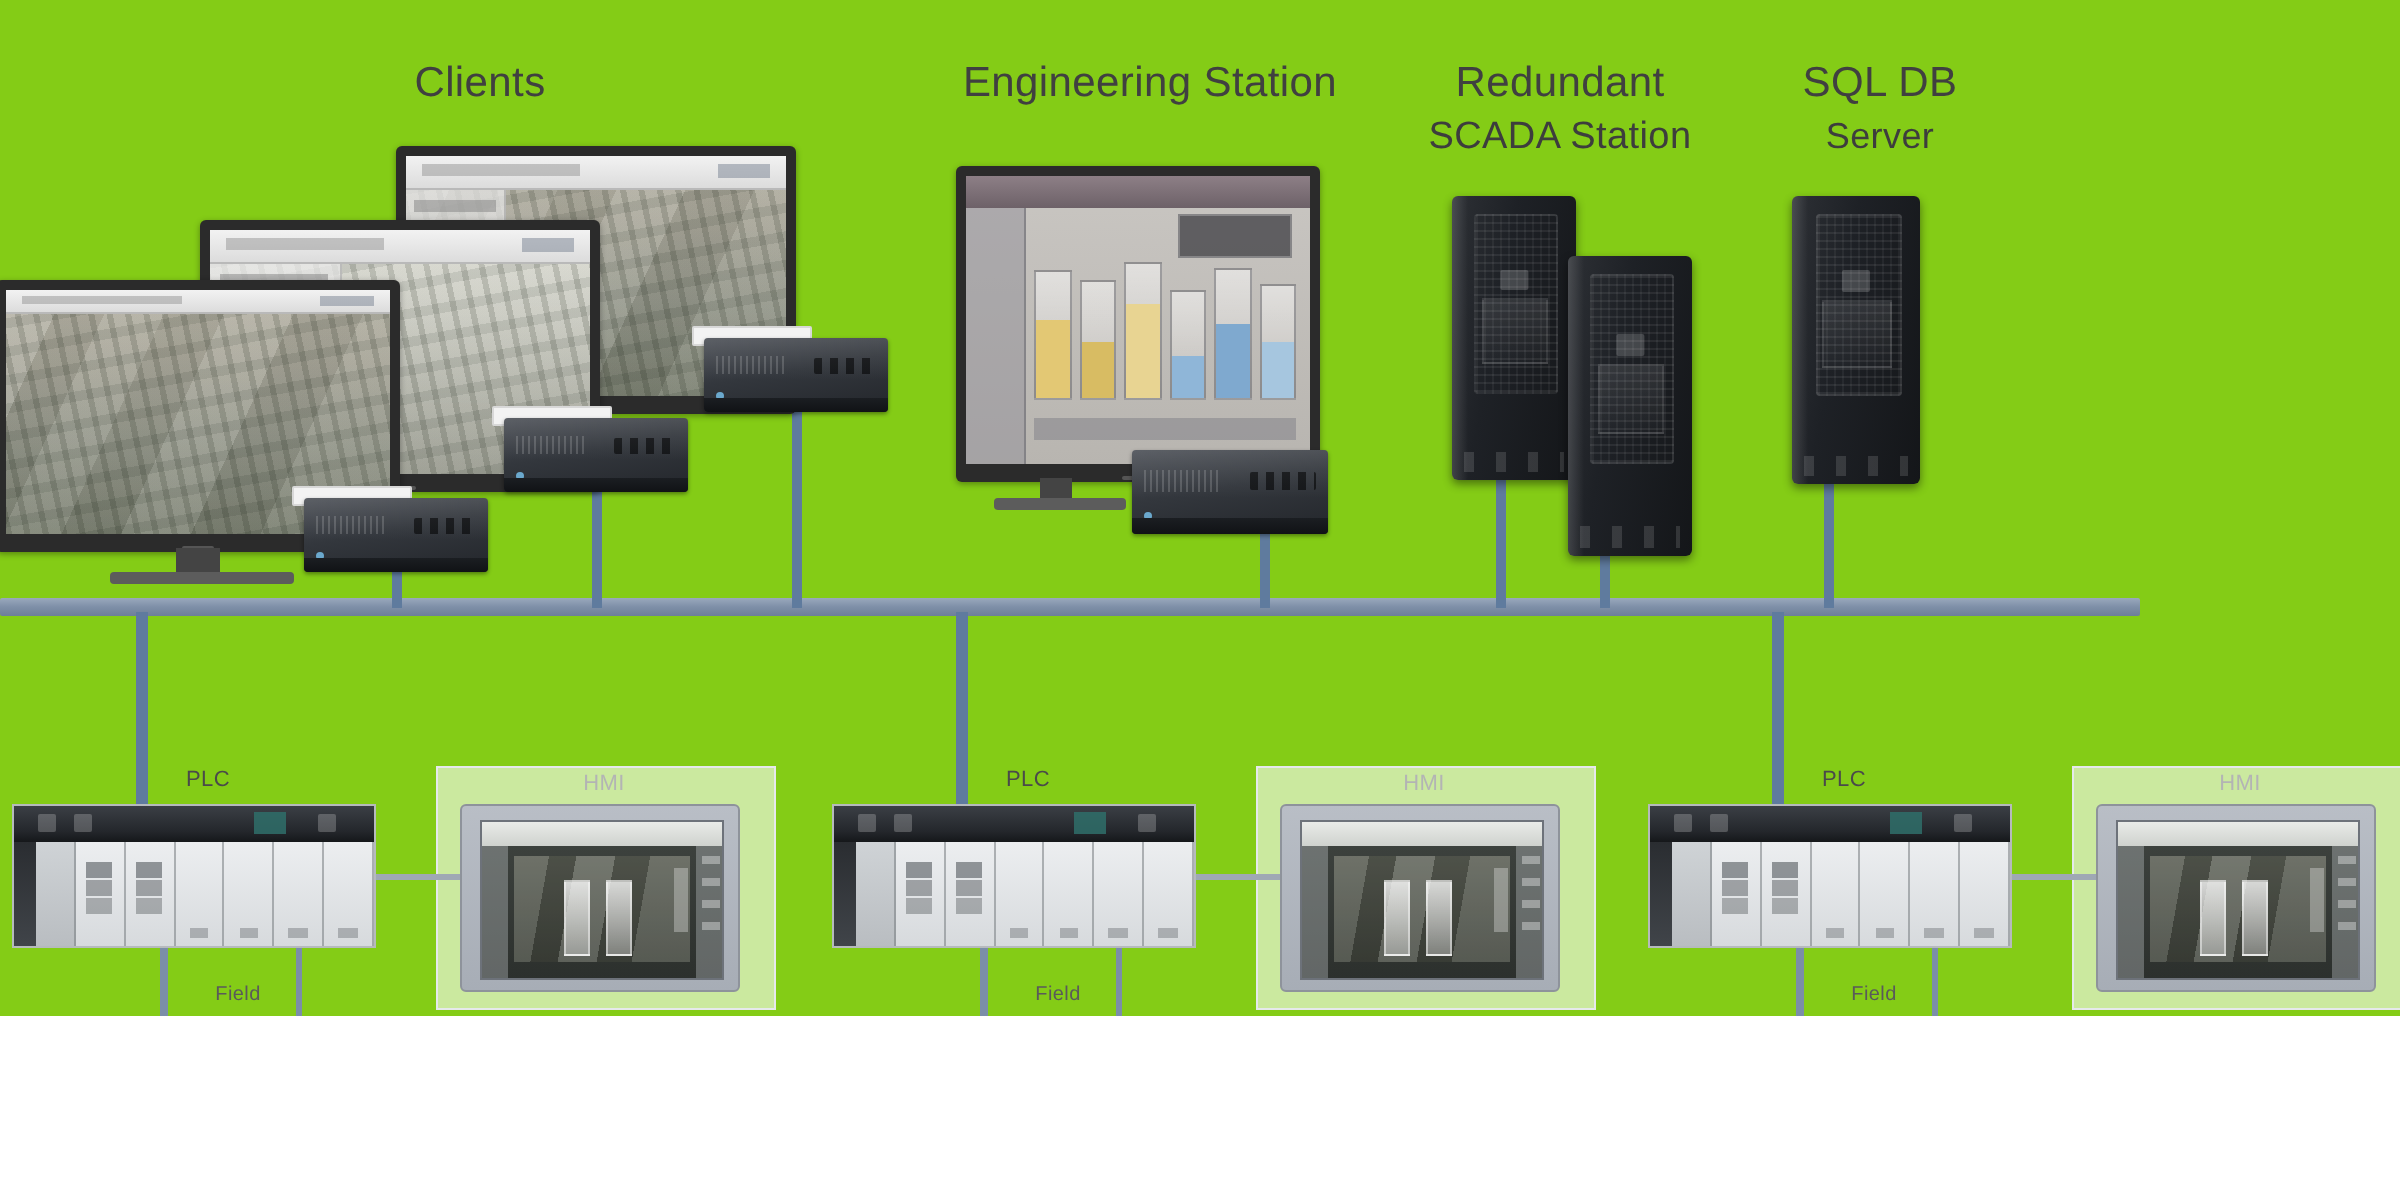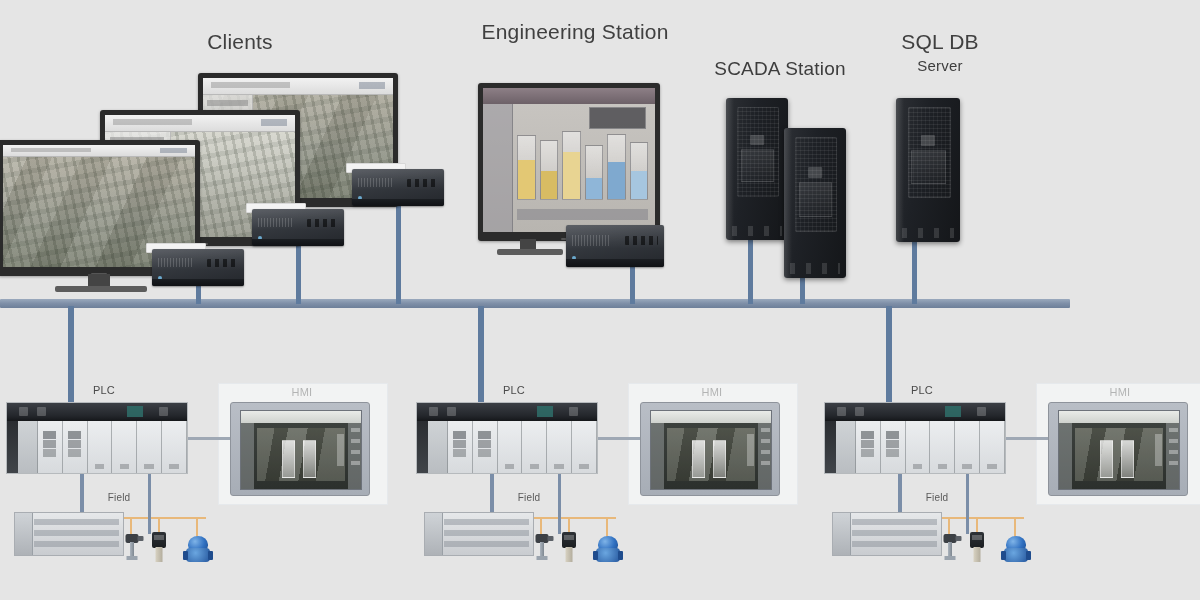--- a/index.html
+++ b/index.html
@@ -7,22 +7,22 @@
     margin: 0;
     padding: 0;
     background: #ffffff;
   }
   body {
     font-family: "Liberation Sans", sans-serif;
   }
   #diagram {
     position: relative;
     width: 1200px;
-    height: 600px;
-    background: #e5e5e5;
+    height: 508px;
+    background: #84cc16;
     overflow: hidden;
   }
 
   
   .abs { position: absolute; }
   .label {
     position: absolute;
     color: #3d3d3d;
     font-weight: 400;
     letter-spacing: .2px;
@@ -444,26 +444,27 @@
     background: rgba(250,251,252,.6);
   }
 </style>
 </head>
 <body>
 
 <div id="diagram">
 
   <div class="label top-title" style="left:150px; top:30px; width:180px;">Clients</div>
 
-  <div class="label top-title" style="left:430px; top:20px; width:290px;">Engineering Station</div>
-
+  <div class="label top-title" style="left:430px; top:30px; width:290px;">Engineering Station</div>
+
+  <div class="label top-title" style="left:690px; top:30px; width:180px;">Redundant</div>
   <div class="label" style="left:690px; top:58px; width:180px; font-size:19px;">SCADA Station</div>
 
   <div class="label top-title" style="left:880px; top:30px; width:120px;">SQL DB</div>
-  <div class="label" style="left:880px; top:58px; width:120px; font-size:15px;">Server</div>
+  <div class="label" style="left:880px; top:58px; width:120px; font-size:18px;">Server</div>
 
   <div class="monitor" style="left:198px; top:73px; width:200px; height:134px; z-index:4;">
     <div class="screen">
       <div class="scr-aerial"></div>
       <div class="scr-titlebar"></div>
       <div class="scr-sidepanel"></div>
     </div>
     <div class="bezel-brand"></div>
   </div>
 

